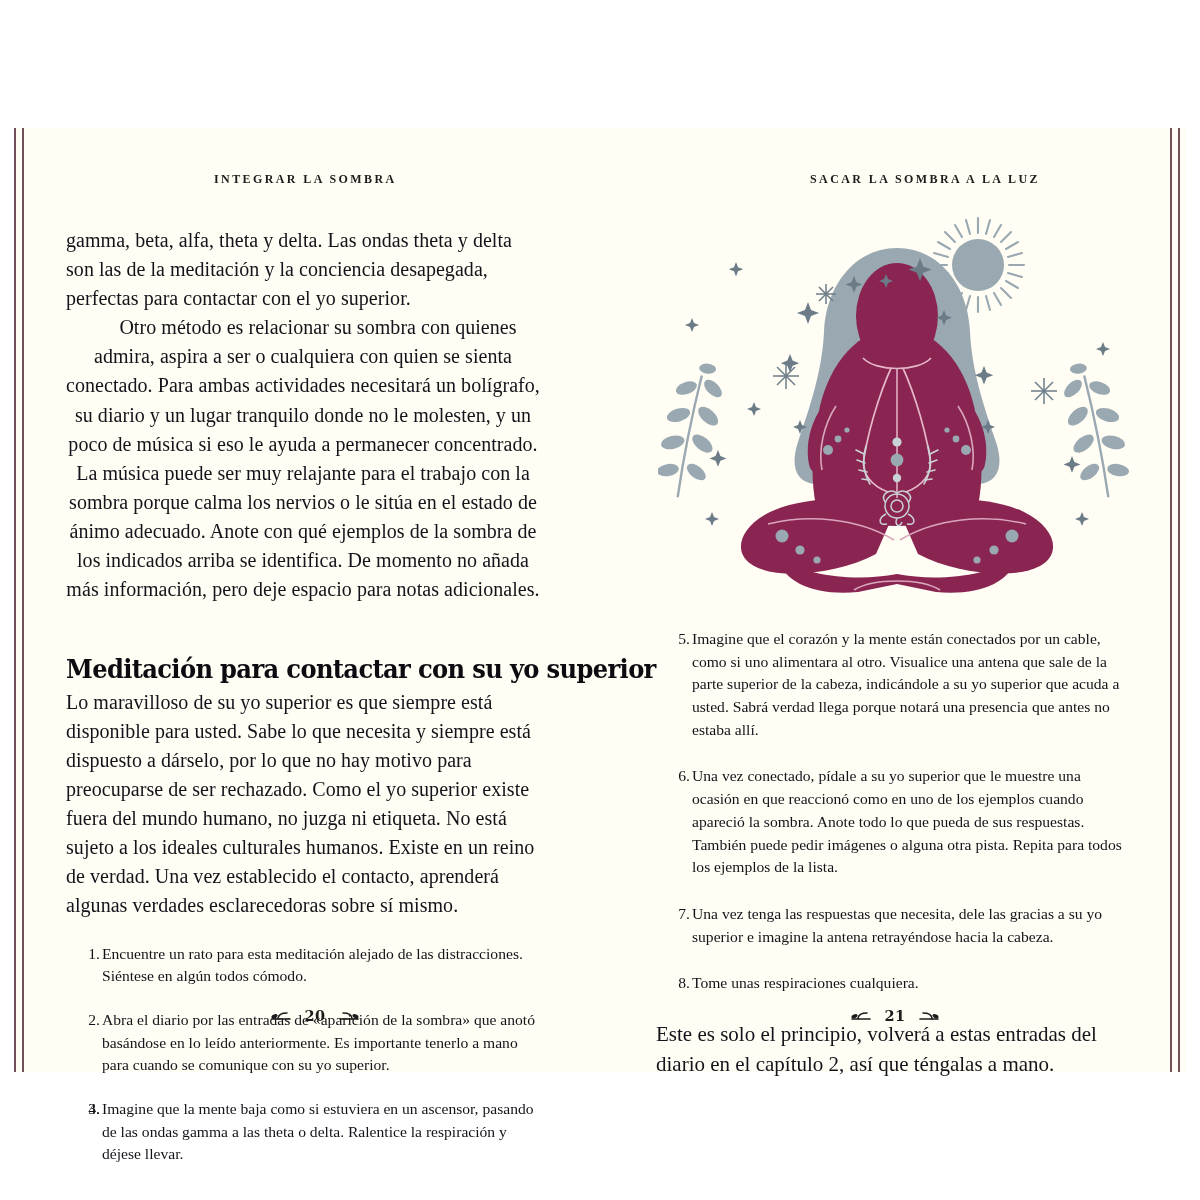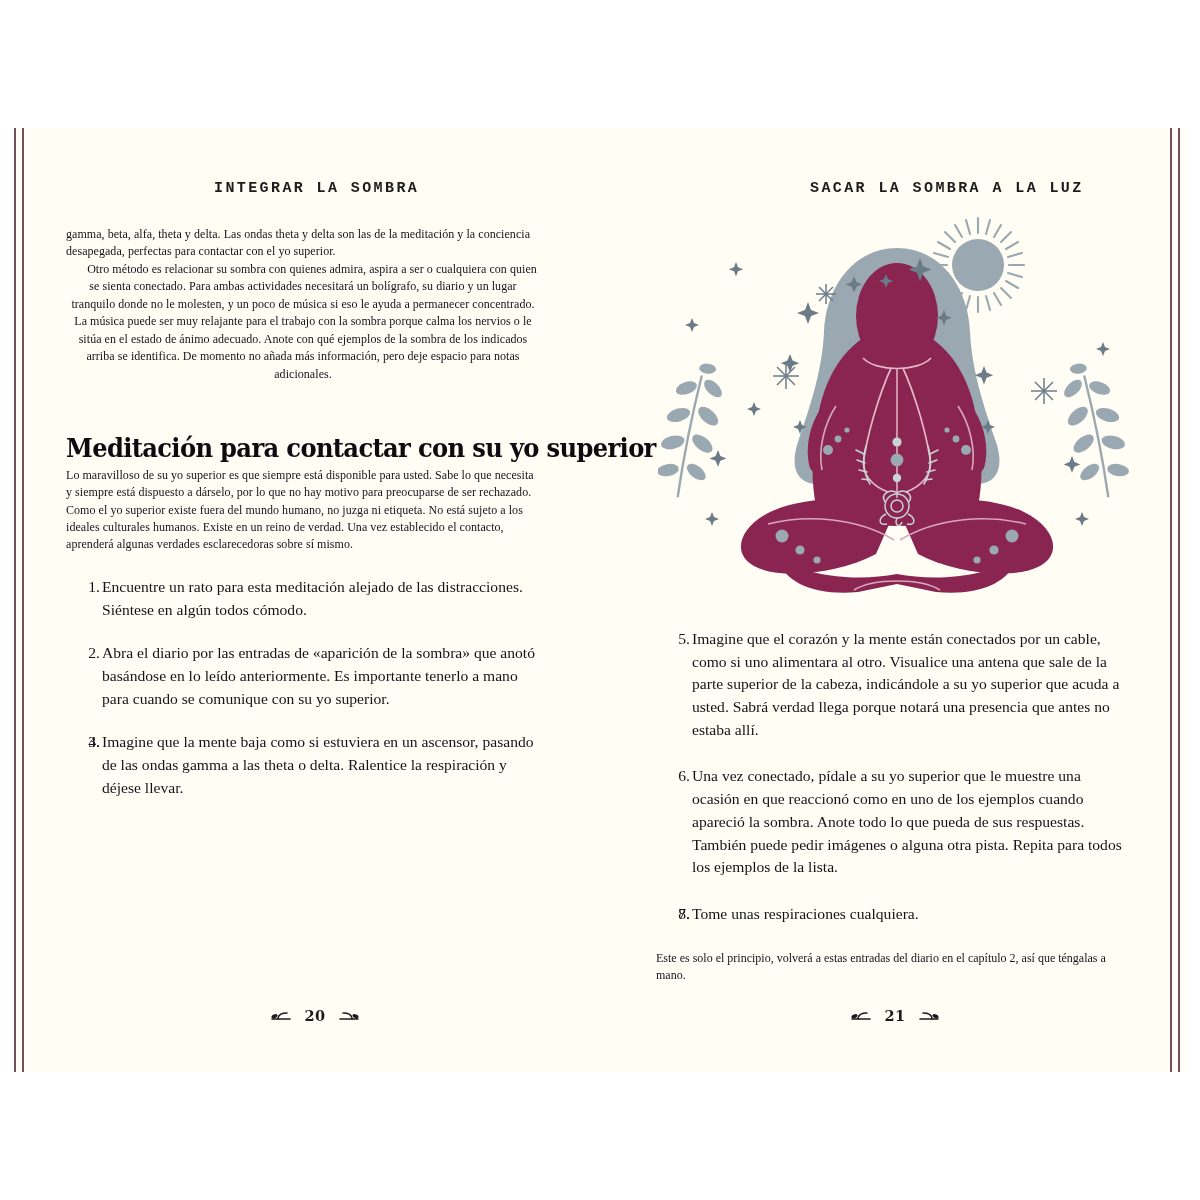--- a/index.html
+++ b/index.html
@@ -49,44 +49,44 @@
   .page {
     position: absolute;
     top: 128px;
     height: 944px;
   }
   .page.left  { left: 30px;  width: 570px; }
   .page.right { left: 610px; width: 570px; }
 
   .running-head {
     position: absolute;
-    top: 52px;
+    top: 44px;
     width: 100%;
     text-align: center;
-    font-family: Liberation Mono, monospace;
-    font-size: 15px;
+    font-family: Liberation Serif, serif;
+    font-size: 12px;
     font-weight: 700;
     letter-spacing: 2.4px;
     color: #1c1c1c;
     text-transform: uppercase;
   }
   .page.left .running-head  { text-align: left;  padding-left: 184px; }
   .page.right .running-head { text-align: left;  padding-left: 200px; }
 
   .col {
     position: absolute;
     top: 98px;
     left: 36px;
     width: 474px;
   }
   .page.right .col { left: 46px; }
 
   p.body {
     margin: 0;
-    font-size: 12px;
+    font-size: 20px;
     line-height: 1.455;
     color: #15131a;
     text-align: left;
     letter-spacing: .05px;
   }
   p.body + p.body { text-indent: 1.5em; text-align: center; }
 
   h2.section {
     margin: 52px 0 4px 0;
     font-family: "DejaVu Serif", serif;
@@ -118,21 +118,21 @@
     left: 14px;
     top: 0;
     width: 20px;
     text-align: right;
   }
   .page.right ol.steps { margin-top: 0; }
   .page.right ol.steps li { margin-bottom: 24px; }
 
   p.closing {
     margin: 24px 0 0 0;
-    font-size: 12px;
+    font-size: 21px;
     line-height: 1.455;
     color: #15131a;
   }
 
   
   .folio {
     position: absolute;
     bottom: 48px;
     width: 100%;
     display: flex;
@@ -443,20 +443,21 @@
         <li>
           <span class="num">5.</span>
           <span>Imagine que el corazón y la mente están conectados por un cable, como si uno alimentara al otro. Visualice una antena que sale de la parte superior de la cabeza, indicándole a su yo superior que acuda a usted. Sabrá verdad llega porque notará una presencia que antes no estaba allí.</span>
         </li>
         <li>
           <span class="num">6.</span>
           <span>Una vez conectado, pídale a su yo superior que le muestre una ocasión en que reaccionó como en uno de los ejemplos cuando apareció la sombra. Anote todo lo que pueda de sus respuestas. También puede pedir imágenes o alguna otra pista. Repita para todos los ejemplos de la lista.</span>
         </li>
         <li>
           <span class="num">7.</span>
+          <span>Una vez tenga las respuestas que necesita, dele las gracias a su yo superior e imagine la antena retrayéndose hacia la cabeza.</span>
         </li>
         <li>
           <span class="num">8.</span>
           <span>Tome unas respiraciones cualquiera.</span>
         </li>
       </ol>
 
       <p class="closing">Este es solo el principio, volverá a estas entradas del diario en el capítulo 2, así que téngalas a mano.</p>
     </div>
 

